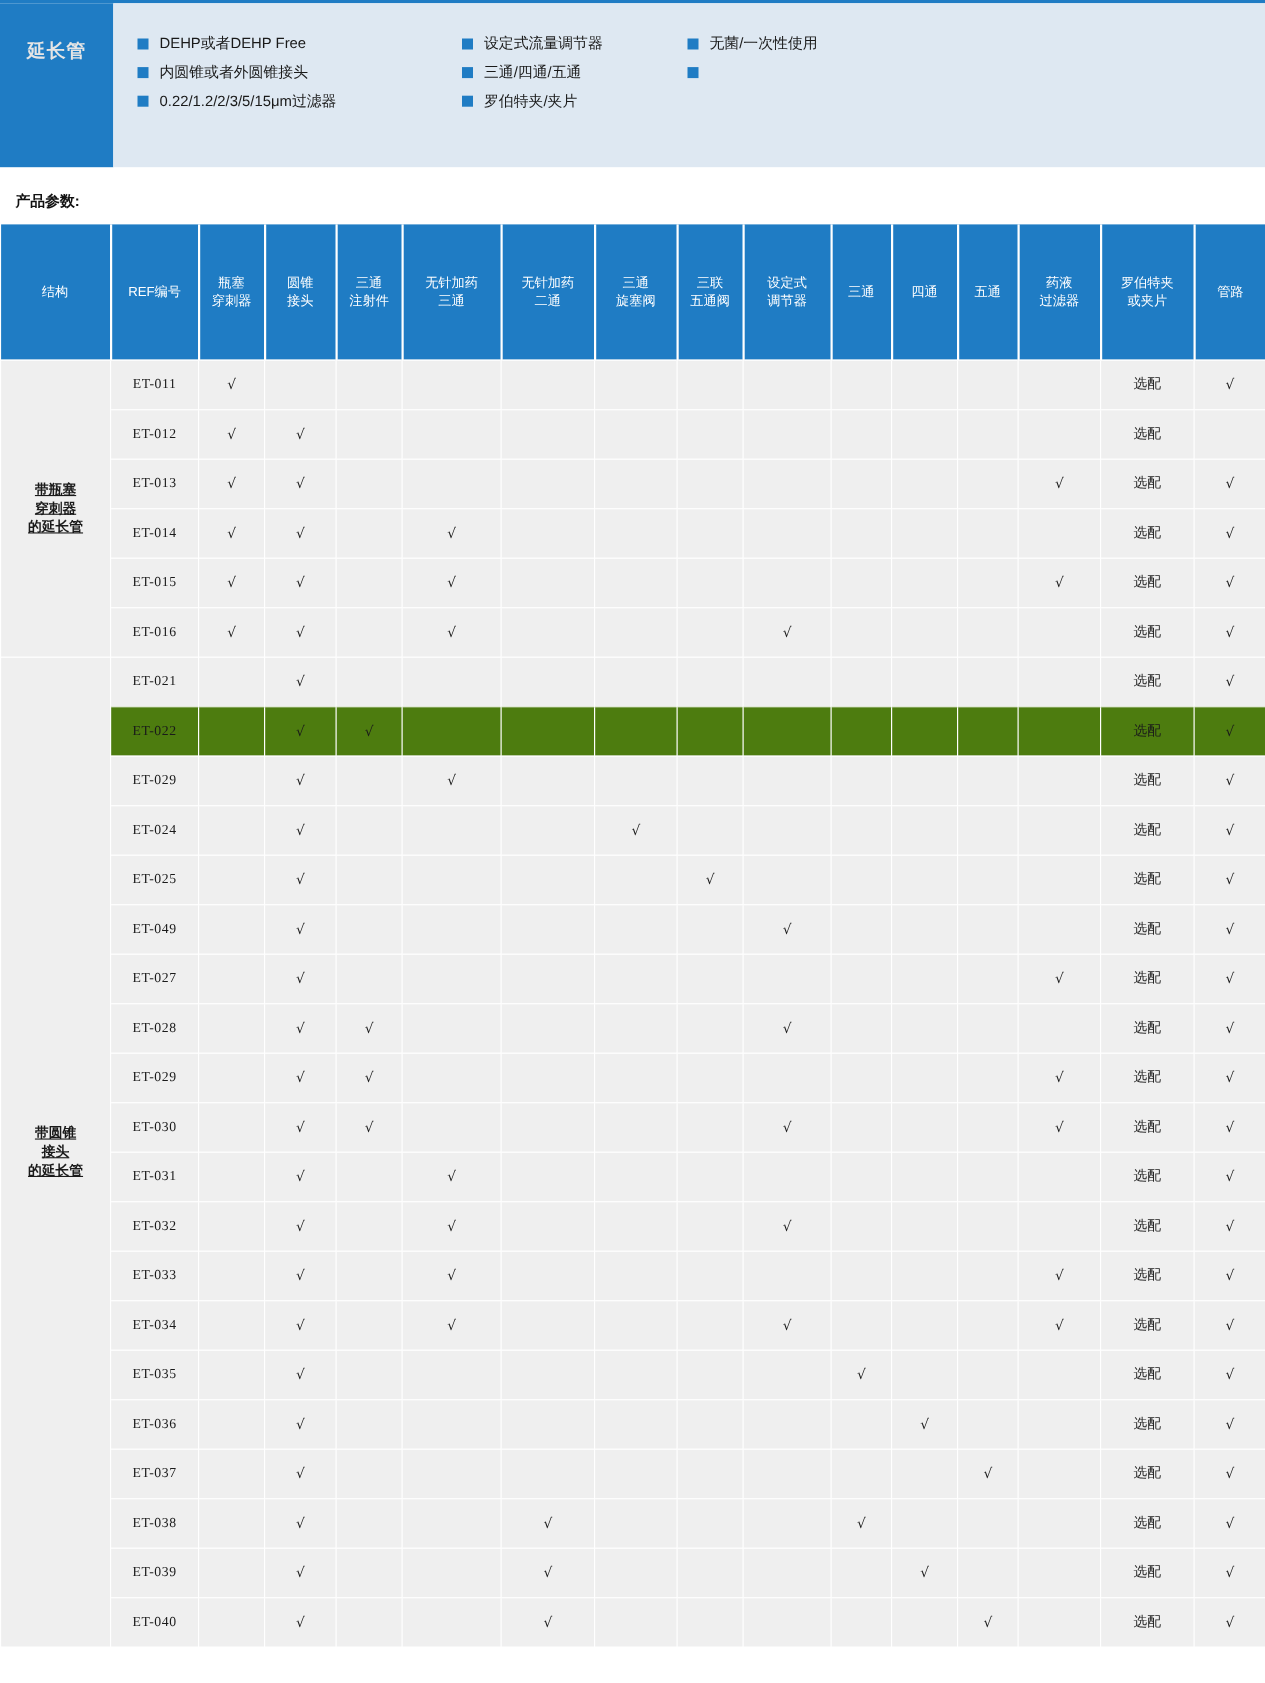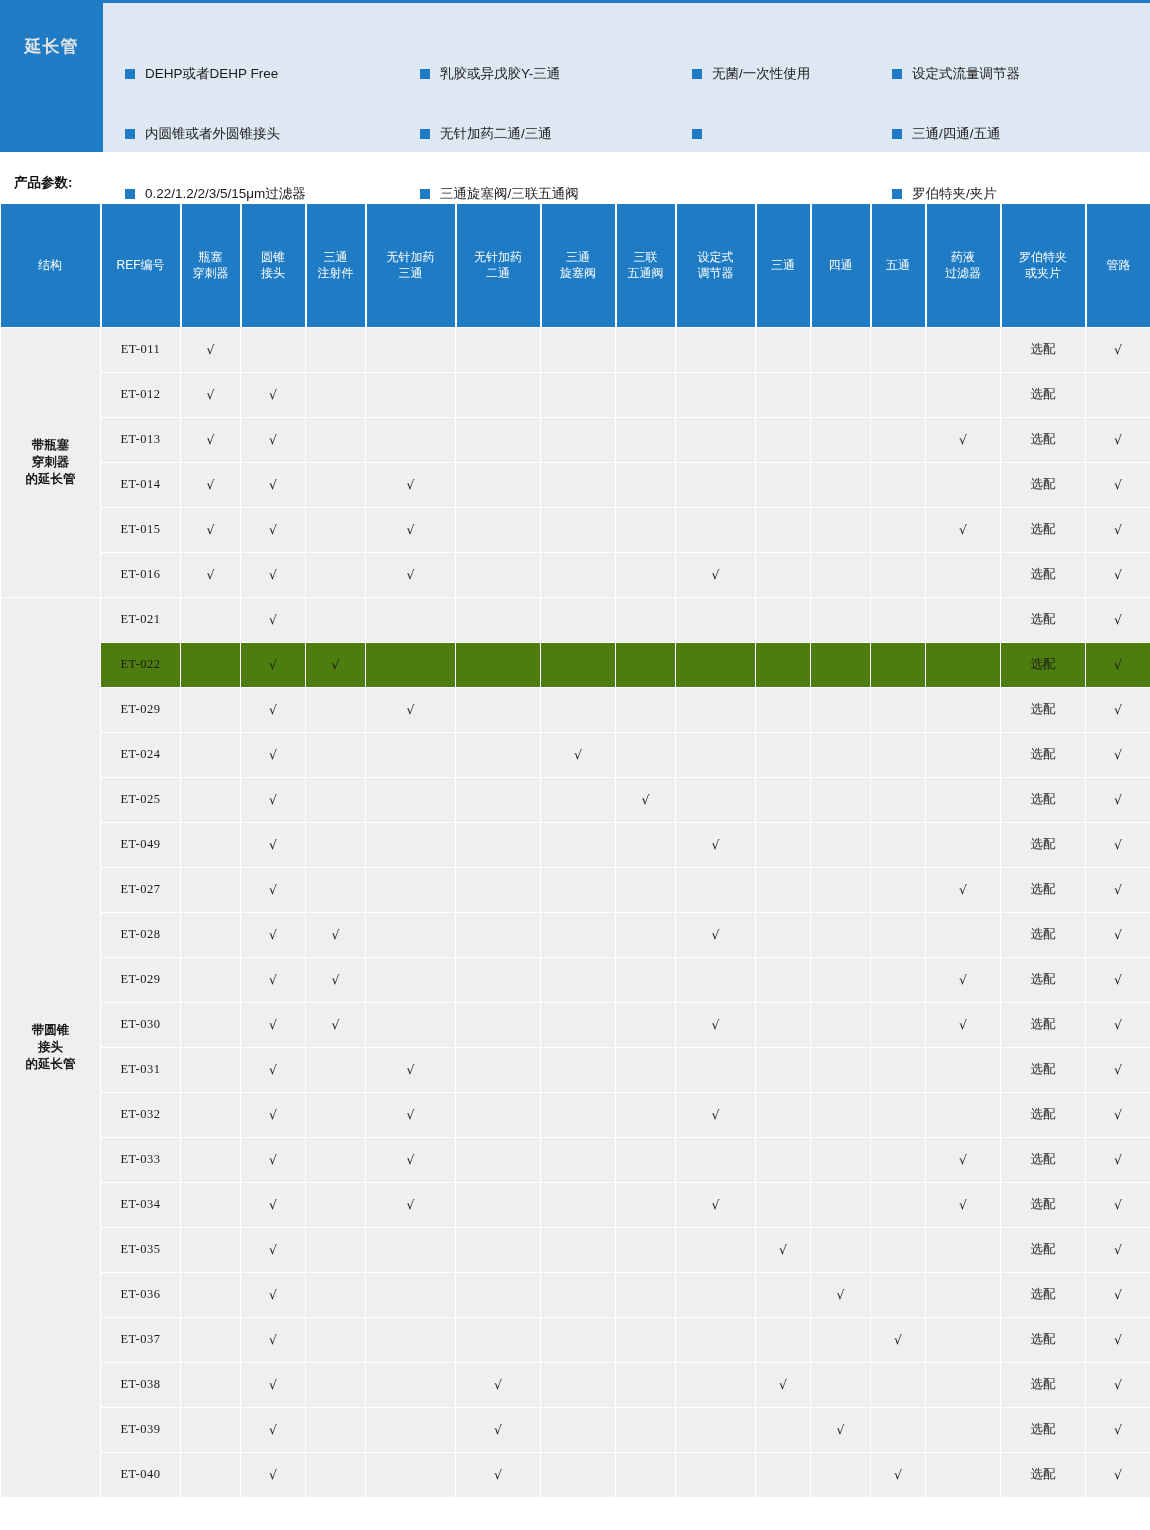--- a/index.html
+++ b/index.html
@@ -45,21 +45,20 @@
   .feat-col.c2 { width: 272px; }
   .feat-col.c3 { width: 205px; }
   .feat-col.c4 { width: 200px; }
   .feat-item {
     display: flex;
     align-items: flex-start;
     font-size: 13.5px;
     color: #1a1a1a;
     line-height: 18px;
     white-space: nowrap;
-    margin-top: 34px;
   }
   .bullet {
     width: 10px; height: 10px;
     background: #1f7cc4;
     margin-right: 10px;
     margin-top: 4px;
     flex: 0 0 auto;
   }
 
   
@@ -101,20 +100,21 @@
     vertical-align: middle;
     font-size: 12.5px;
     color: #1a1a1a;
   }
   td.group-cell {
     font-size: 12.5px;
     font-weight: bold;
     line-height: 17px;
     color: #111;
     border-left: none;
+    text-decoration: underline;
   }
   td.ref { font-family: "Liberation Serif", "DejaVu Serif", serif; font-size: 13px; letter-spacing: .5px; margin-top: 20px; }
   td.last { border-right: none; }
   td.mark { font-family: "DejaVu Sans", sans-serif; font-size: 14px; color: #333; }
   td.opt { font-size: 12.5px; color: #1a1a1a; }
   tr.hl td { background: #4d7c0f; text-align: center; }
 </style>
 </head>
 <body>
 
@@ -130,56 +130,42 @@
           </div>
         <div class="feat-item">
             <span class="bullet"></span>
             <span>内圆锥或者外圆锥接头</span>
           </div>
         <div class="feat-item">
             <span class="bullet"></span>
             <span>0.22/1.2/2/3/5/15μm过滤器</span>
           </div>
       </div>
-      <div class="feat-col c2">
-        <div class="feat-item">
-            <span class="bullet"></span>
-            <span>乳胶或异戊胶Y-三通</span>
-          </div>
-        <div class="feat-item">
-            <span class="bullet"></span>
-            <span>无针加药二通/三通</span>
-          </div>
-        <div class="feat-item">
-            <span class="bullet"></span>
-            <span>三通旋塞阀/三联五通阀</span>
+      <div class="feat-col c3">
+        <div class="feat-item">
+            <span class="bullet"></span>
+            <span>设定式流量调节器</span>
+          </div>
+        <div class="feat-item">
+            <span class="bullet"></span>
+            <span>三通/四通/五通</span>
+          </div>
+        <div class="feat-item">
+            <span class="bullet"></span>
+            <span>罗伯特夹/夹片</span>
           </div>
       </div>
       <div class="feat-col c4">
         <div class="feat-item">
             <span class="bullet"></span>
             <span>无菌/一次性使用</span>
           </div>
         <div class="feat-item">
             <span class="bullet"></span>
             <span></span>
-          </div>
-      </div>
-      <div class="feat-col c3">
-        <div class="feat-item">
-            <span class="bullet"></span>
-            <span>设定式流量调节器</span>
-          </div>
-        <div class="feat-item">
-            <span class="bullet"></span>
-            <span>三通/四通/五通</span>
-          </div>
-        <div class="feat-item">
-            <span class="bullet"></span>
-            <span>罗伯特夹/夹片</span>
           </div>
       </div>
     </div>
   </div>
 
   <div class="section-label">产品参数:</div>
 
   <table class="spec">
     <colgroup>
       <col style="width:100px">

